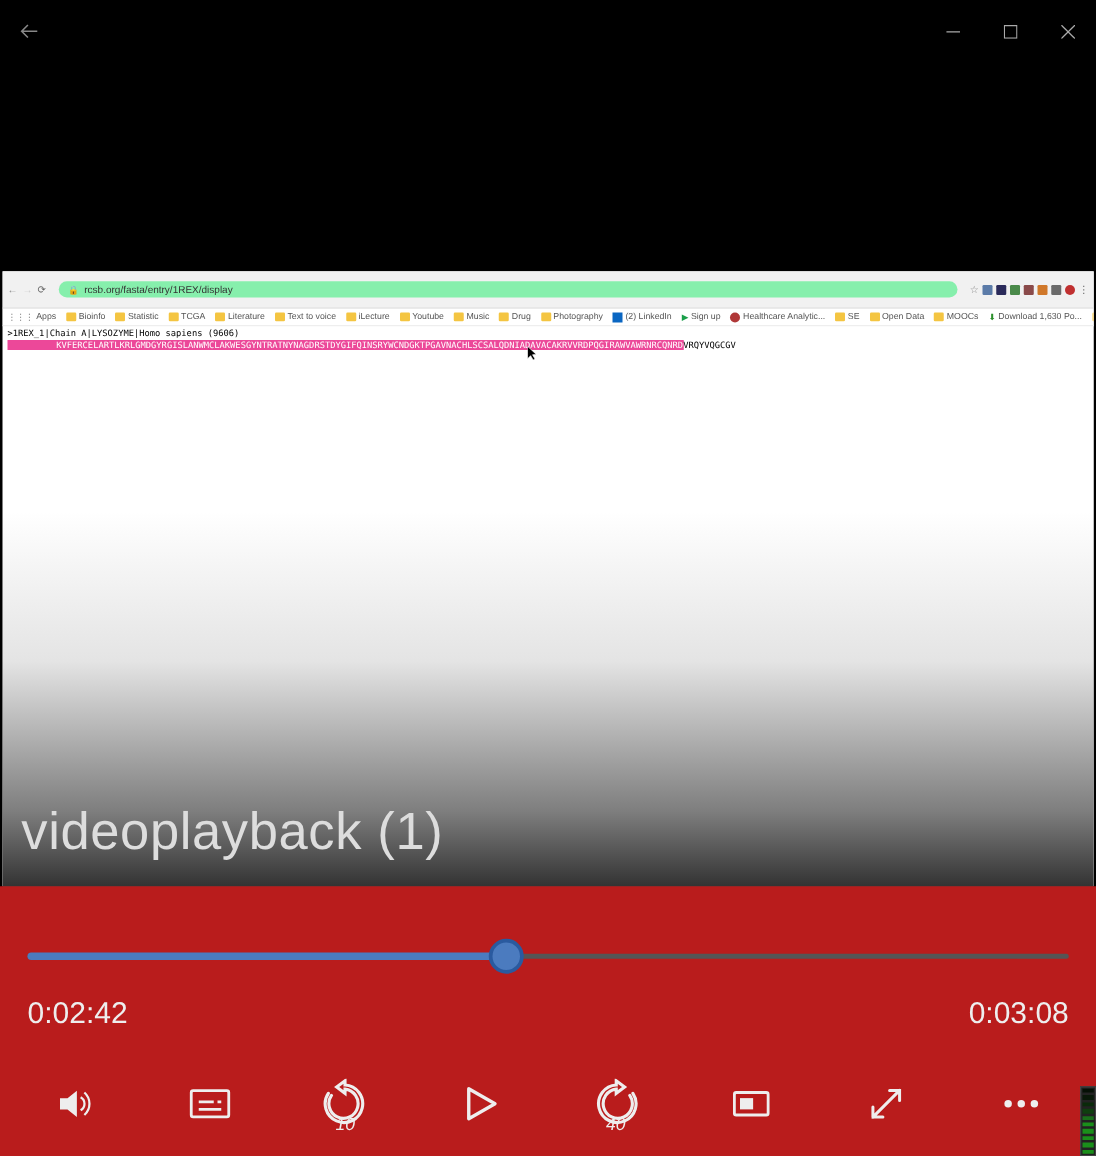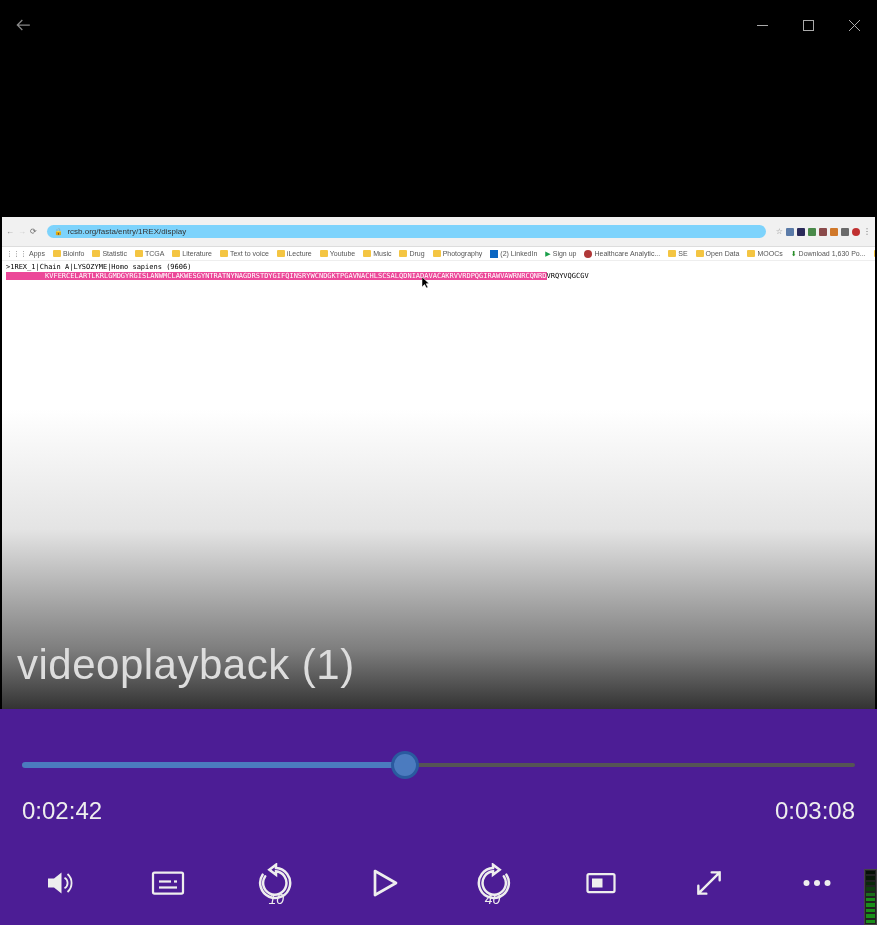--- a/index.html
+++ b/index.html
@@ -64,21 +64,21 @@
       background: #f1f1f1;
       display: flex;
       align-items: center;
       font-size: 8px;
       color: #555;
       border-bottom: 1px solid #ddd;
       padding: 0 4px;
       gap: 4px;
     }
     .url-bar {
-      background: #7dd3fc;
+      background: #86efac;
       border-radius: 10px;
       padding: 2px 8px;
       flex: 1;
       margin: 0 6px;
       font-size: 8px;
       color: #333;
       display: flex;
       align-items: center;
       gap: 4px;
     }
@@ -144,21 +144,21 @@
       top: 60px;
       font-size: 9px;
       color: #000;
     }
     .controls-area {
       position: absolute;
       left: 0;
       right: 0;
       bottom: 0;
       height: 216px;
-      background: #4c1d95;
+      background: #b91c1c;
     }
     .seek-bar {
       position: relative;
       margin: 48px 22px 0 22px;
       height: 16px;
     }
     .seek-track {
       position: absolute;
       left: 0;
       right: 0;

